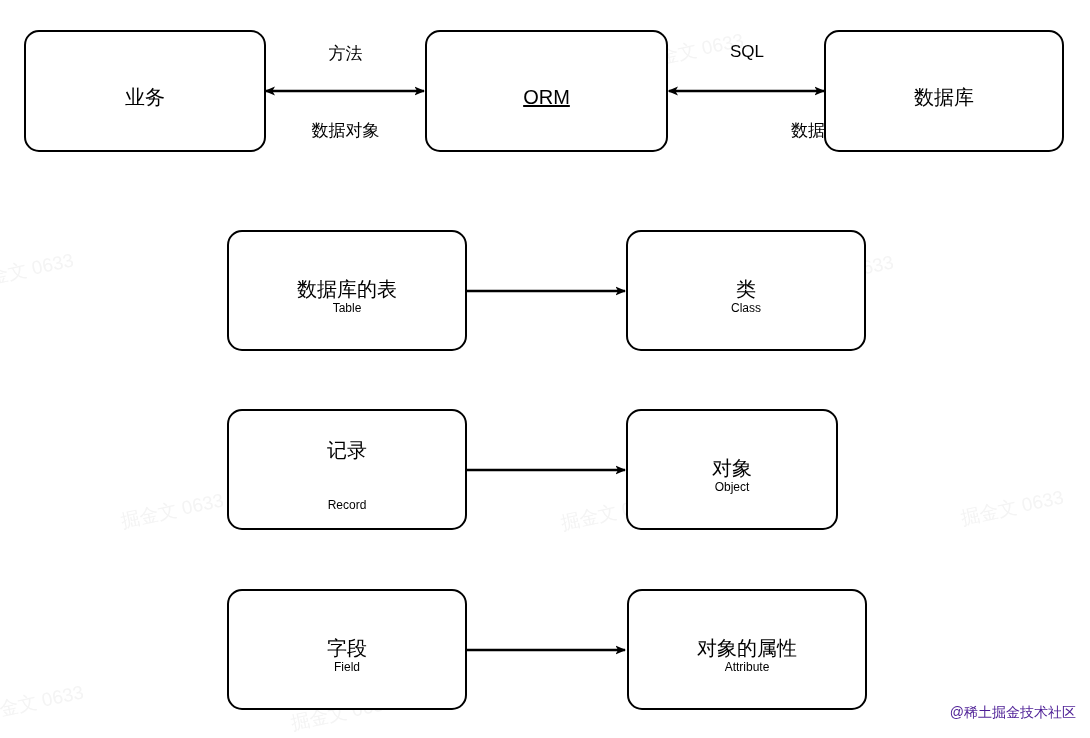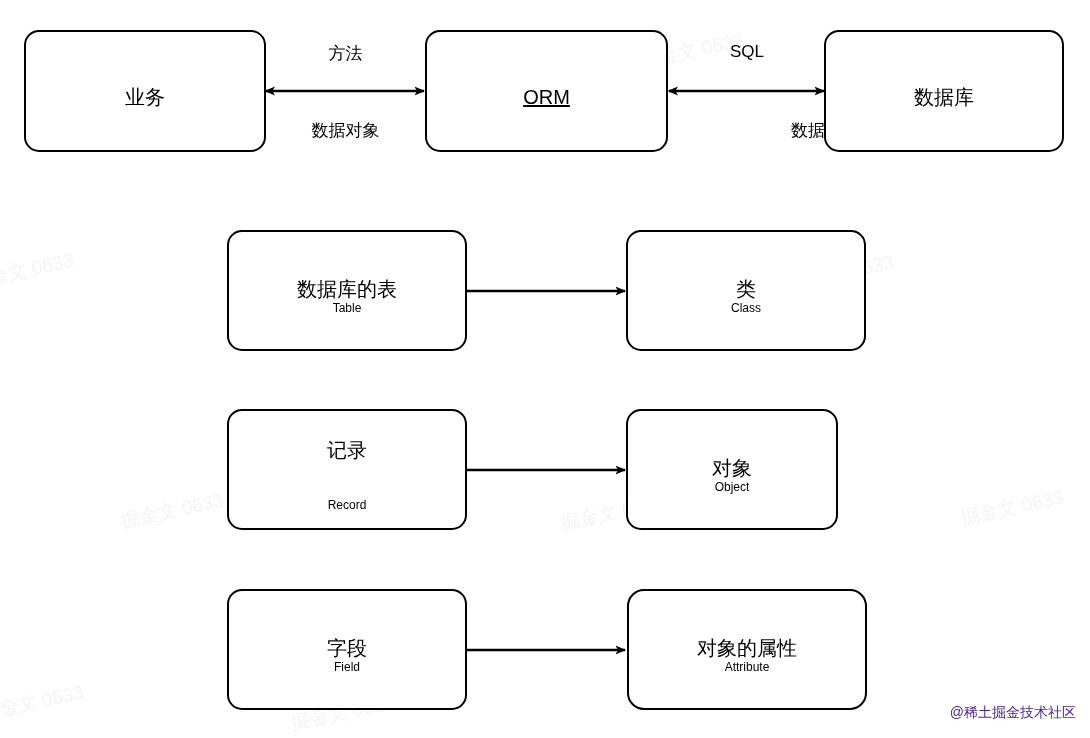--- a/index.html
+++ b/index.html
@@ -153,20 +153,20 @@
   <div class="node" style="left:626px; top:409px; width:212px; height:121px;">
     <span class="l1">对象</span>
     <span class="l2">Object</span>
   </div>
 
   <div class="node" style="left:227px; top:589px; width:240px; height:121px;">
     <span class="l1">字段</span>
     <span class="l2">Field</span>
   </div>
 
-  <div class="node" style="left:627px; top:589px; width:240px; height:121px;border-radius:17px;">
+  <div class="node" style="left:627px; top:589px; width:240px; height:121px;">
     <span class="l1">对象的属性</span>
     <span class="l2">Attribute</span>
   </div>
 
   <div class="corner-credit">@稀土掘金技术社区</div>
 
 </div>
 
 </body></html>

